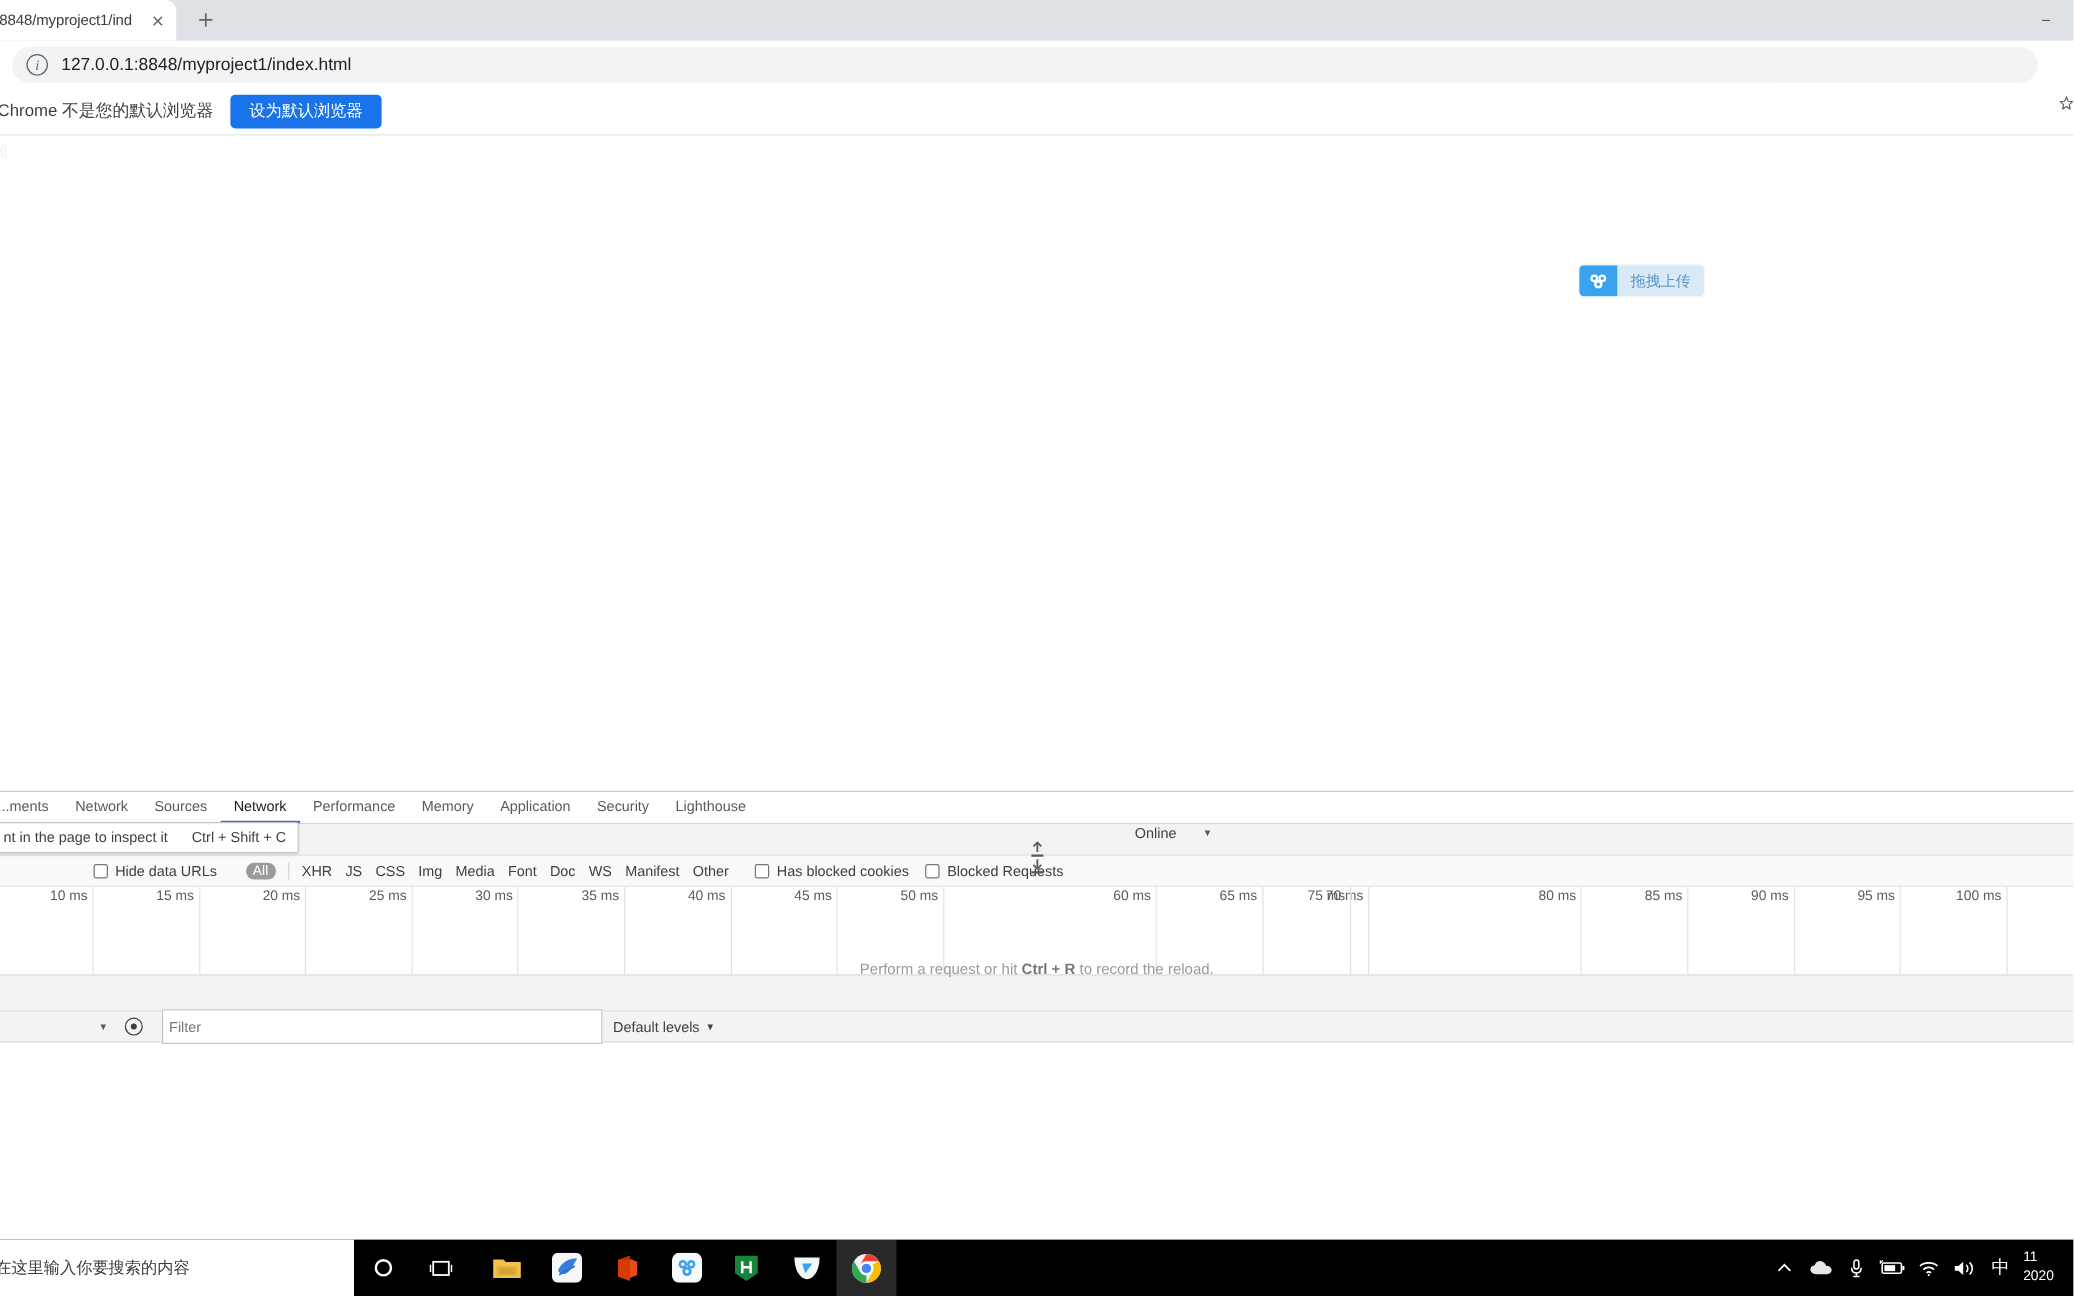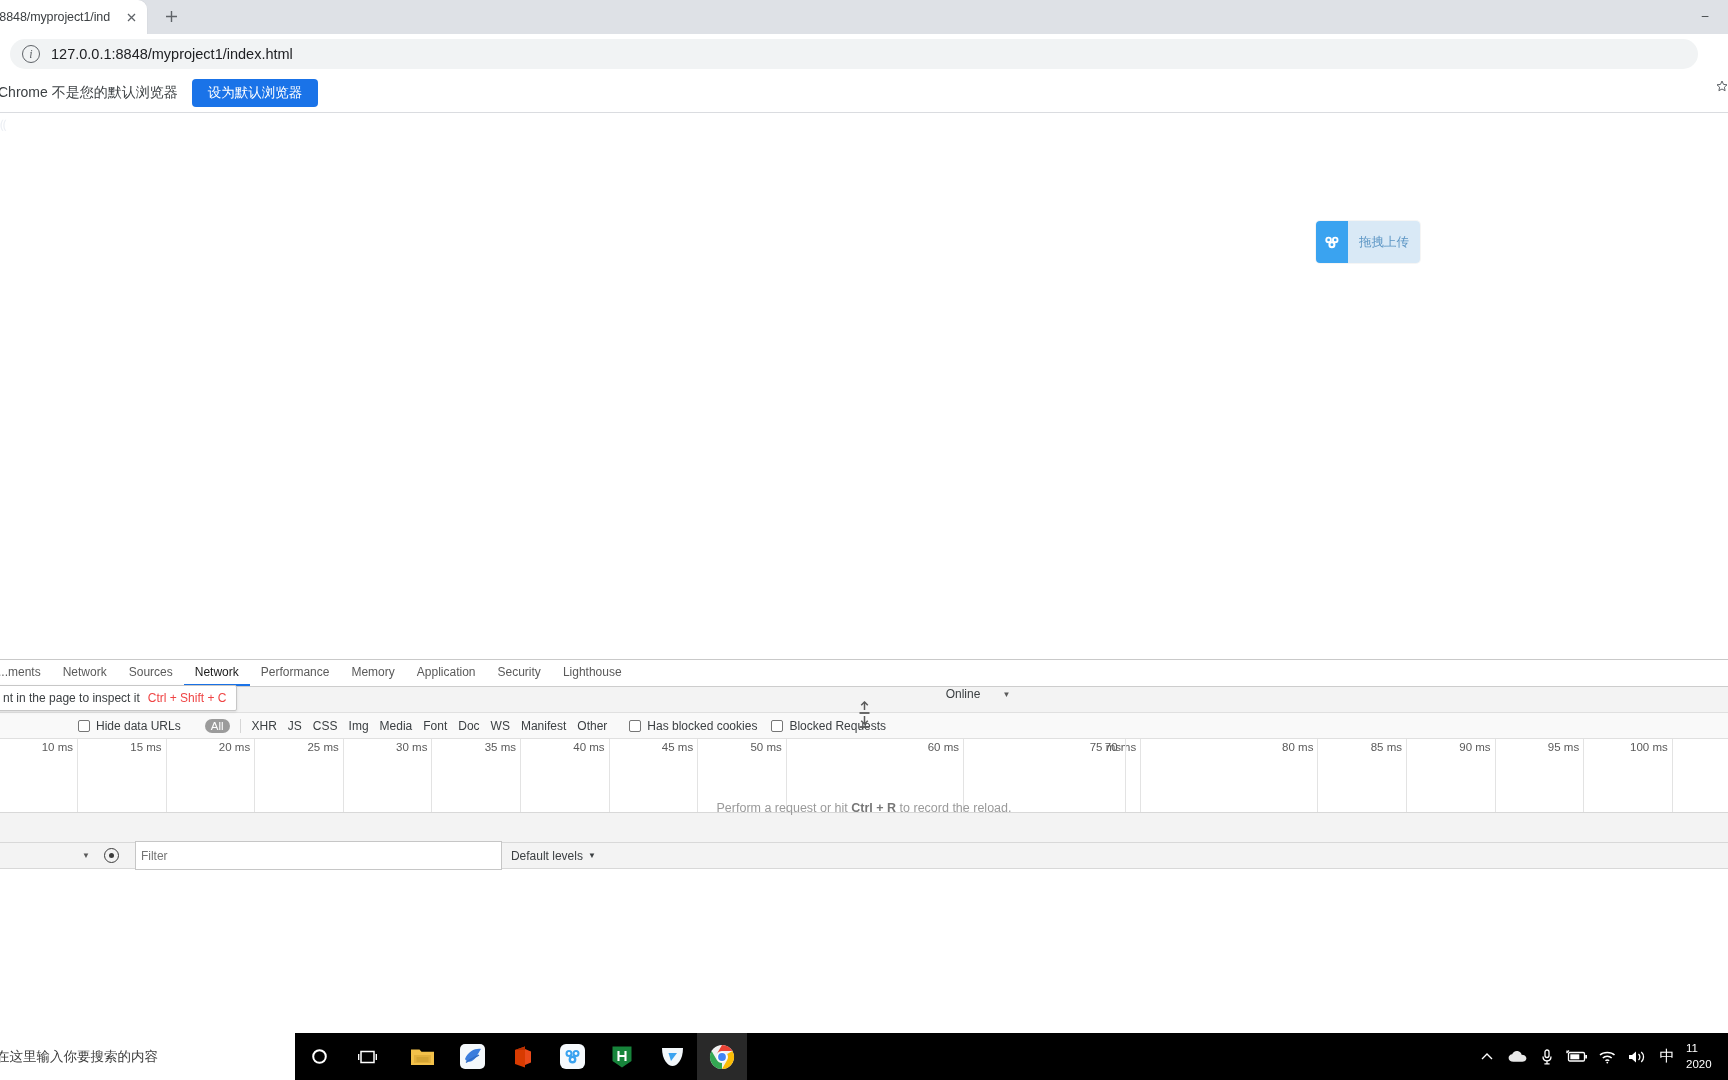--- a/index.html
+++ b/index.html
@@ -127,21 +127,21 @@
   .page-stub {
     position: absolute; left: 0px; top: 2px;
     font-size: 13px; color: #eceff4;
     letter-spacing: -1px;
   }
 
   
   .upload-pill {
     position: absolute;
     left: 1316px; top: 108px;
-    height: 42px;
+    height: 26px;
     display: flex; align-items: stretch;
     border-radius: 4px;
     overflow: hidden;
     box-shadow: 0 0 0 1px rgba(0,0,0,0.04);
   }
   .upload-pill-icon {
     width: 32px; background: #3aa3f0;
     display: flex; align-items: center; justify-content: center;
   }
   .upload-pill-label {
@@ -191,21 +191,21 @@
     border: 1px solid #c7c7c7;
     border-radius: 2px;
     display: flex; align-items: center;
     padding: 0 10px 0 10px;
     font-size: 12px; color: #3c4043;
     white-space: nowrap;
     box-shadow: 0 1px 3px rgba(0,0,0,0.10);
     z-index: 5;
   }
   .inspect-tooltip b {
-    margin-left: 8px; color: #ef4444; font-weight: 400;
+    margin-left: 20px; color: #404040; font-weight: 400;
   }
   .dt-sep {
     width: 1px; height: 16px; background: #d0d0d0;
     margin: 0 8px;
   }
   .throttle-select {
     display: flex; align-items: center;
     font-size: 12px; color: #3c4043;
     margin-left: 228px;
   }
@@ -543,20 +543,23 @@
             </div>
             <div class="tick" style="left: 0px; width: 698.2px;">
               <span>45 ms</span>
             </div>
             <div class="tick" style="left: 0px; width: 786.8px;">
               <span>50 ms</span>
             </div>
             <div class="tick" style="left: 0px; width: 964px;">
               <span>60 ms</span>
             </div>
+            <div class="tick" style="left: 0px; width: 1052.6px;">
+              <span>65 ms</span>
+            </div>
             <div class="tick" style="left: 0px; width: 1141.2px;">
               <span>70 ms</span>
             </div>
             <div class="tick" style="left: 0px; width: 1126px;">
               <span>75 ms</span>
             </div>
             <div class="tick" style="left: 0px; width: 1318.4px;">
               <span>80 ms</span>
             </div>
             <div class="tick" style="left: 0px; width: 1407px;">

